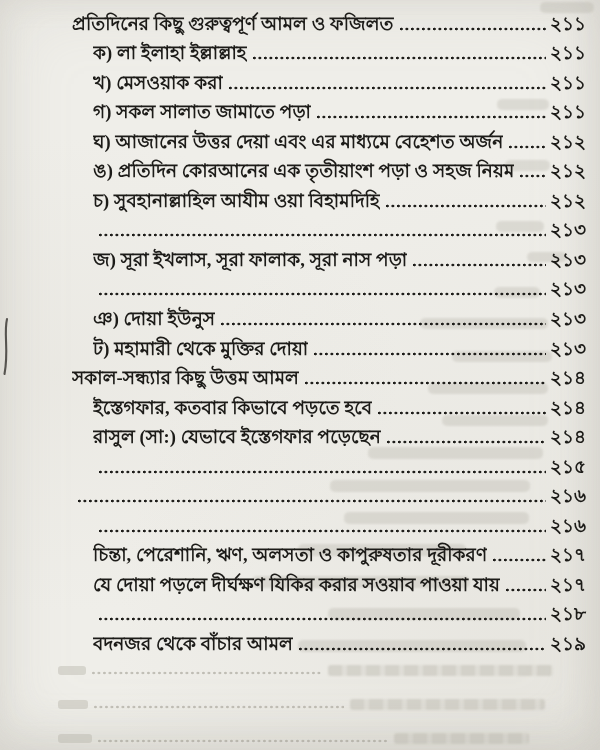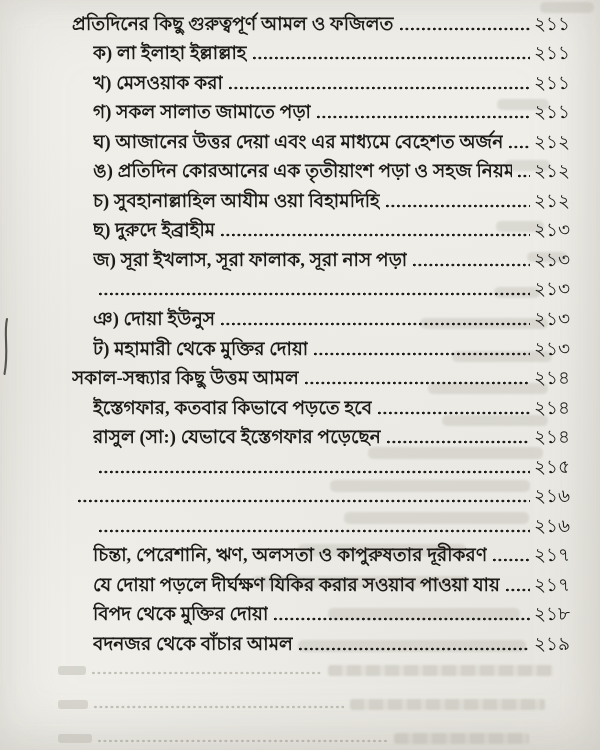--- a/index.html
+++ b/index.html
@@ -19,21 +19,21 @@
       radial-gradient(ellipse at 85% 90%, rgba(196,192,181,0.18), transparent 55%),
       radial-gradient(ellipse at 10% 50%, rgba(210,206,197,0.15), transparent 45%);
     box-shadow:
       inset 0 0 70px rgba(175,170,158,0.22),
       inset -12px 0 30px rgba(188,184,173,0.15),
       inset 0 -18px 40px rgba(180,176,165,0.18);
   }
   .toc {
     position: relative;
     z-index: 3;
-    padding: 7px 30px 0 72px;
+    padding: 7px 14px 0 72px;
   }
   .row {
     display: flex;
     height: 29.55px;
     align-items: flex-end;
     color: #1c1b18;
   }
   .row.lvl1 { padding-left: 21px; justify-content: flex-end; }
   .label {
     flex: 0 1 auto;
@@ -48,21 +48,21 @@
     flex: 1 1 auto;
     min-width: 12px;
     height: 4px;
     margin: 0 4px 6px 6px;
     background-image: radial-gradient(circle at 1.6px 2px, #1e1d1a 1.25px, rgba(0,0,0,0) 1.65px);
     background-size: 5.5px 4px;
     background-repeat: repeat-x;
   }
   .pnum {
     flex: 0 0 auto;
-    font-weight: 400;
+    font-weight: 700;
     font-size: 18.5px;
     line-height: 26px;
     min-width: 34px;
     text-align: right;
   }
   
   .smudge {
     position: absolute;
     z-index: 1;
     background: #aaa79c;
@@ -154,21 +154,20 @@
     <span class="pnum">২১২</span>
   </div>
 
   <div class="row lvl1">
     <span class="label">চ) সুবহানাল্লাহিল আযীম ওয়া বিহামদিহি</span>
     <span class="leader"></span>
     <span class="pnum">২১২</span>
   </div>
 
   <div class="row lvl1">
-    <span class="label">ছ) দুরুদে ইব্রাহীম</span>
     <span class="leader"></span>
     <span class="pnum">২১৩</span>
   </div>
 
   <div class="row lvl1">
     <span class="label">জ) সূরা ইখলাস, সূরা ফালাক, সূরা নাস পড়া</span>
     <span class="leader"></span>
     <span class="pnum">২১৩</span>
   </div>
 
@@ -228,21 +227,20 @@
     <span class="pnum">২১৭</span>
   </div>
 
   <div class="row lvl1">
     <span class="label">যে দোয়া পড়লে দীর্ঘক্ষণ যিকির করার সওয়াব পাওয়া যায়</span>
     <span class="leader"></span>
     <span class="pnum">২১৭</span>
   </div>
 
   <div class="row lvl1">
-    <span class="label">বিপদ থেকে মুক্তির দোয়া</span>
     <span class="leader"></span>
     <span class="pnum">২১৮</span>
   </div>
 
   <div class="row lvl1">
     <span class="label">বদনজর থেকে বাঁচার আমল</span>
     <span class="leader"></span>
     <span class="pnum">২১৯</span>
   </div>
 </div>

